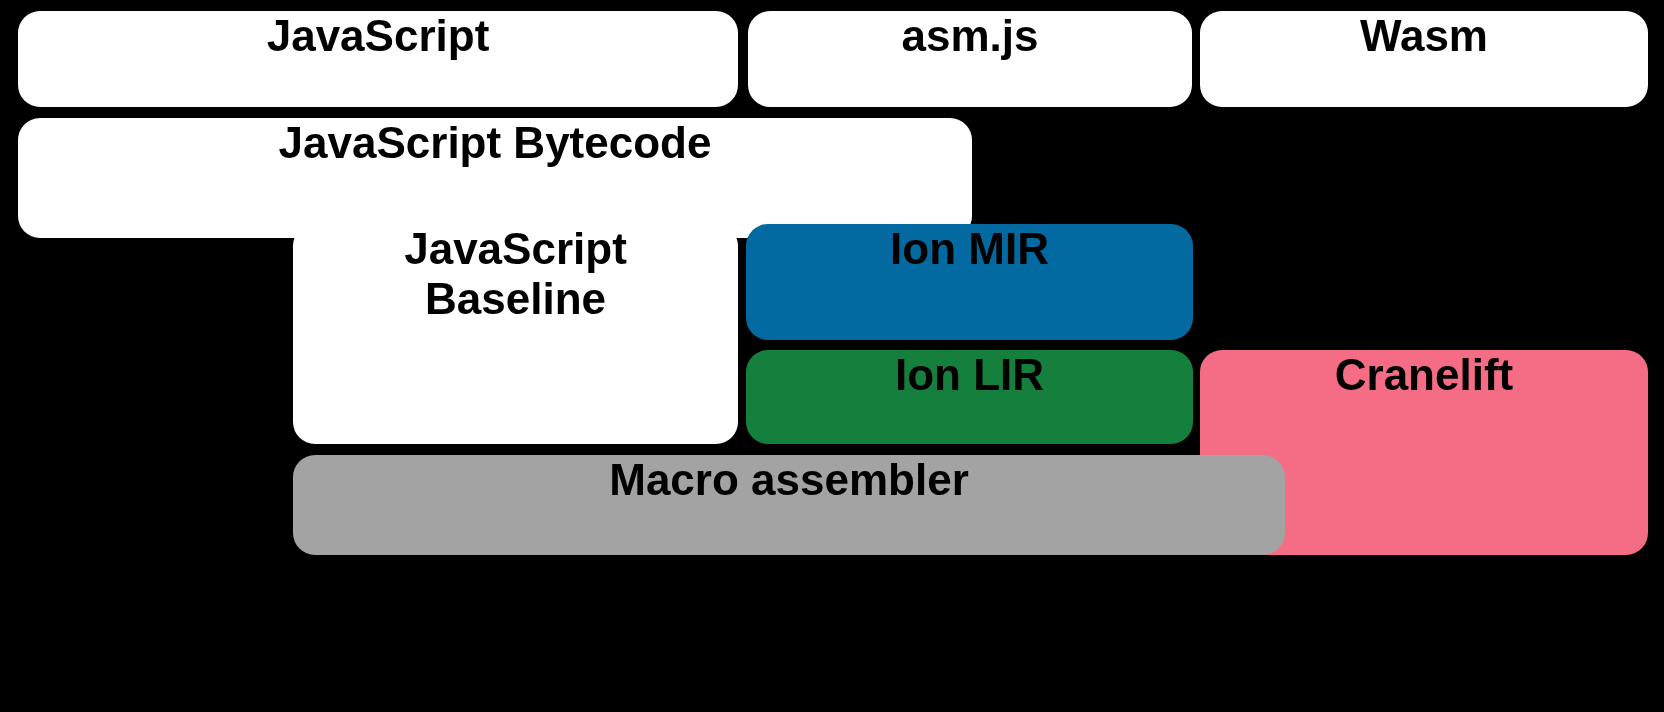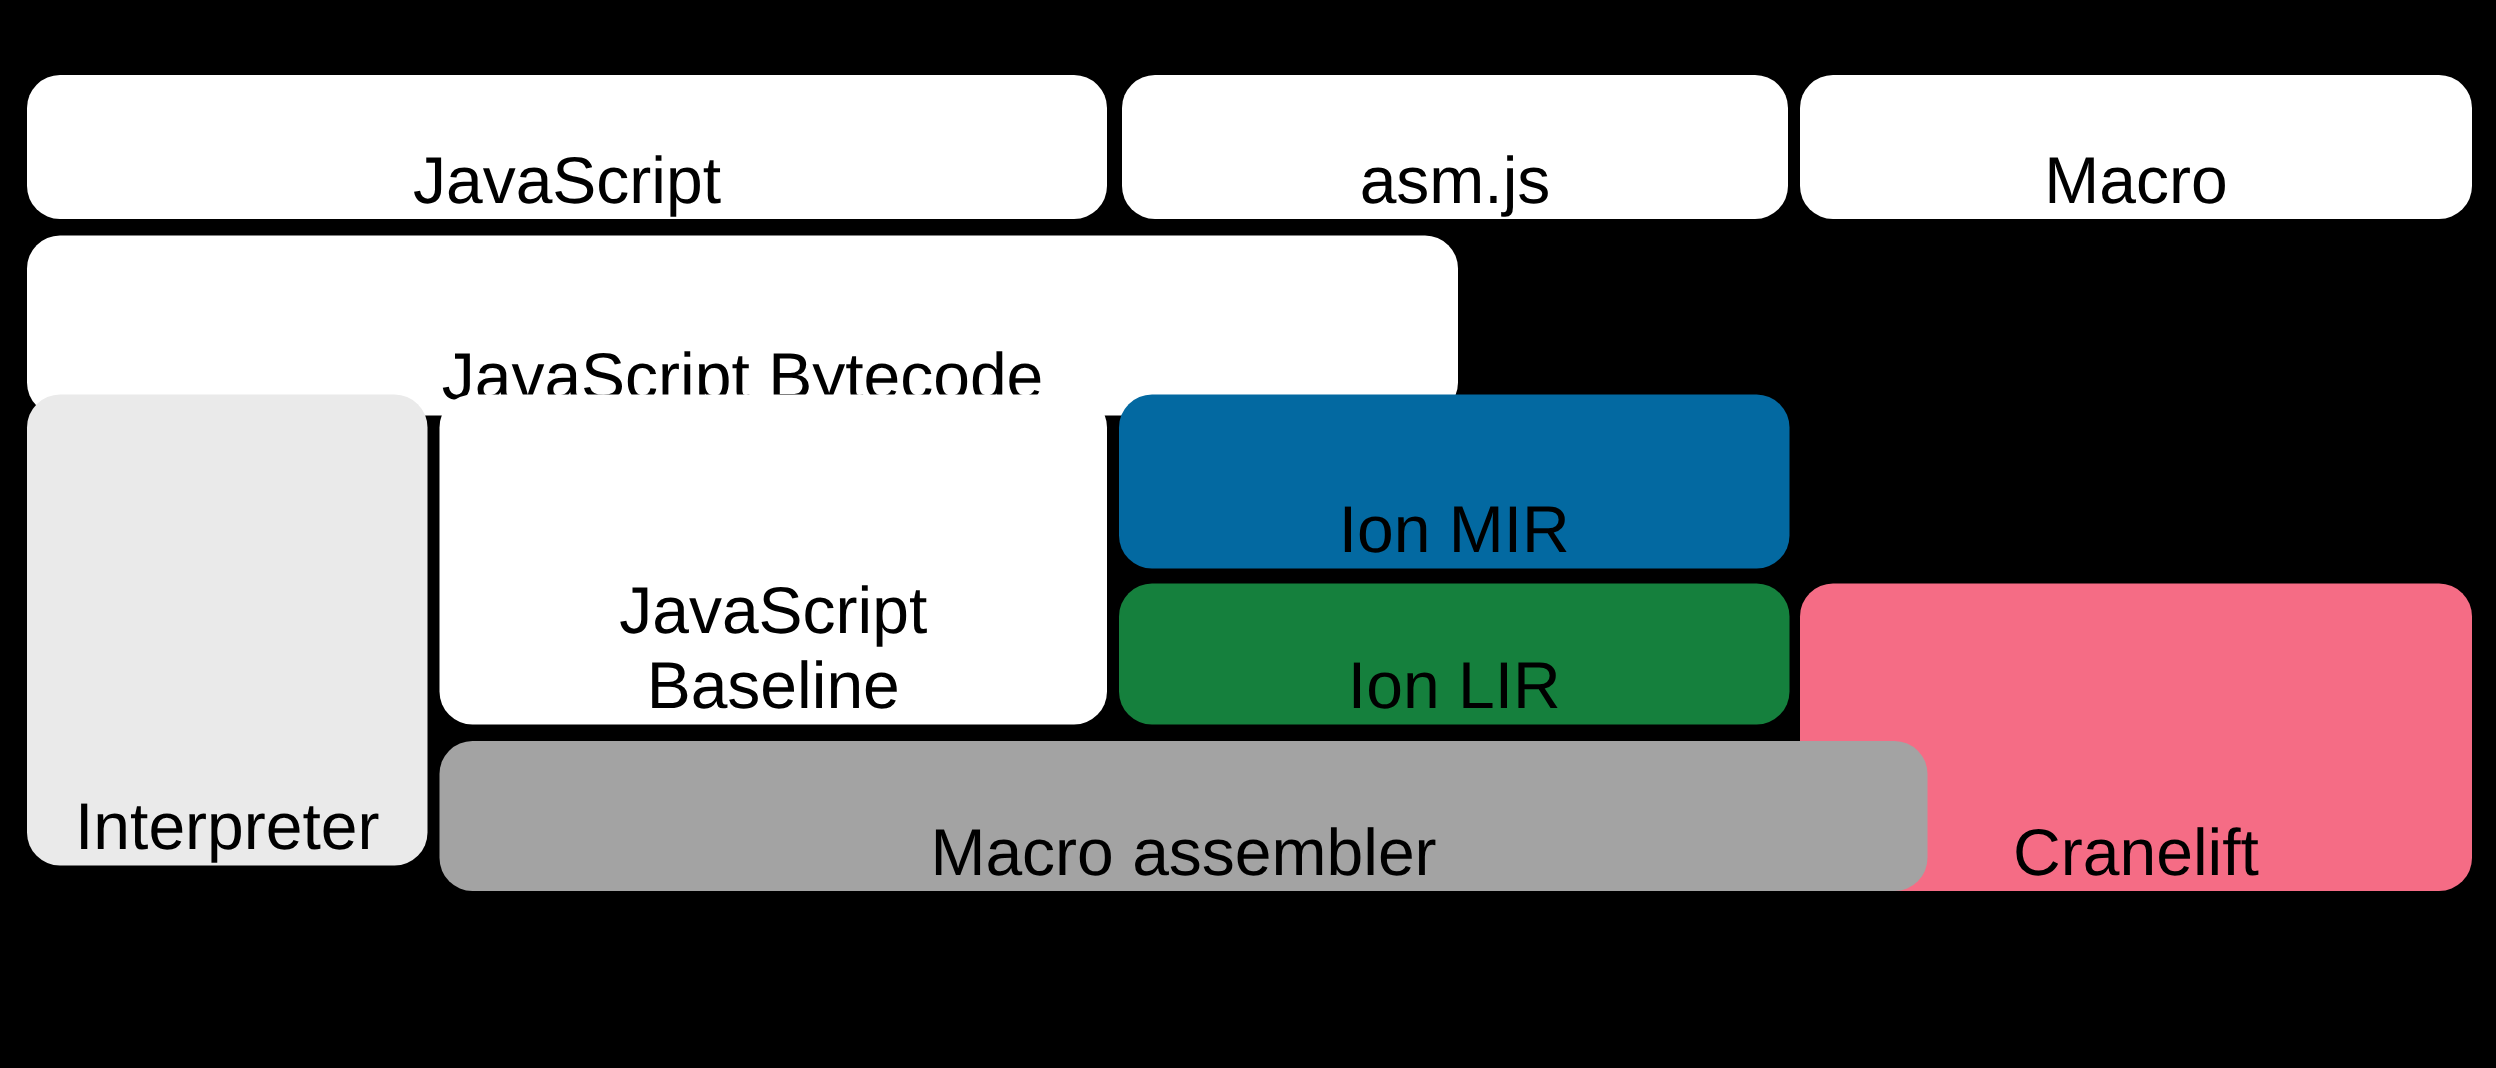--- a/index.html
+++ b/index.html
@@ -13,45 +13,43 @@
     height: 712px;
     background: #000000;
     overflow: hidden;
     font-family: "Liberation Sans", sans-serif;
   }
   .node {
     position: absolute;
     box-sizing: border-box;
     border-radius: 22px;
     display: flex;
-    align-items: flex-end;
+    align-items: flex-start;
     justify-content: center;
     text-align: center;
     color: #000000;
     font-size: 44px;
     line-height: 1.14;
-    font-weight: 400;
+    font-weight: 700;
     letter-spacing: 0px;
     white-space: pre-line;
     user-select: none;
-    margin-top: 39px;
   }
   .fill-white { background: #ffffff; }
   .fill-grey  { background: #eaeaea; }
   .fill-green { background: #76c043; }
   .fill-pink  { background: #f56c85; }
 </style>
 </head>
 <body>
 
 <div id="canvas">
     <div class="node fill-white" style="left: 18px; top: 11px; width: 720px; height: 96px; background: rgb(255, 255, 255);"><span>JavaScript</span></div>
     <div class="node fill-white" style="left: 748px; top: 11px; width: 444px; height: 96px; background: rgb(255, 255, 255);"><span>asm.js</span></div>
-    <div class="node fill-white" style="left: 1200px; top: 11px; width: 448px; height: 96px; background: rgb(255, 255, 255);"><span>Macro</span></div>
+    <div class="node fill-white" style="left: 1200px; top: 11px; width: 448px; height: 96px; background: rgb(255, 255, 255);"><span>Wasm</span></div>
     <div class="node fill-white" style="left: 18px; top: 118px; width: 954px; height: 120px; background: rgb(255, 255, 255);"><span>JavaScript Bytecode</span></div>
-    <div class="node fill-grey" style="left: 18px; top: 224px; width: 267px; height: 314px; background: rgb(234, 234, 234);"><span>Interpreter</span></div>
     <div class="node fill-white" style="left: 293px; top: 224px; width: 445px; height: 220px; background: rgb(255, 255, 255);"><span>JavaScript
 Baseline</span></div>
     <div class="node fill-green" style="left: 746px; top: 224px; width: 447px; height: 116px; background: #0369a1;"><span>Ion MIR</span></div>
     <div class="node fill-green" style="left: 746px; top: 350px; width: 447px; height: 94px; background: #15803d;"><span>Ion LIR</span></div>
     <div class="node fill-pink" style="left: 1200px; top: 350px; width: 448px; height: 205px; background: rgb(245, 108, 133);"><span>Cranelift</span></div>
     <div class="node fill-white" style="left: 293px; top: 455px; width: 992px; height: 100px; background: #a3a3a3;"><span>Macro assembler</span></div>
   </div>
 
 </body></html>

